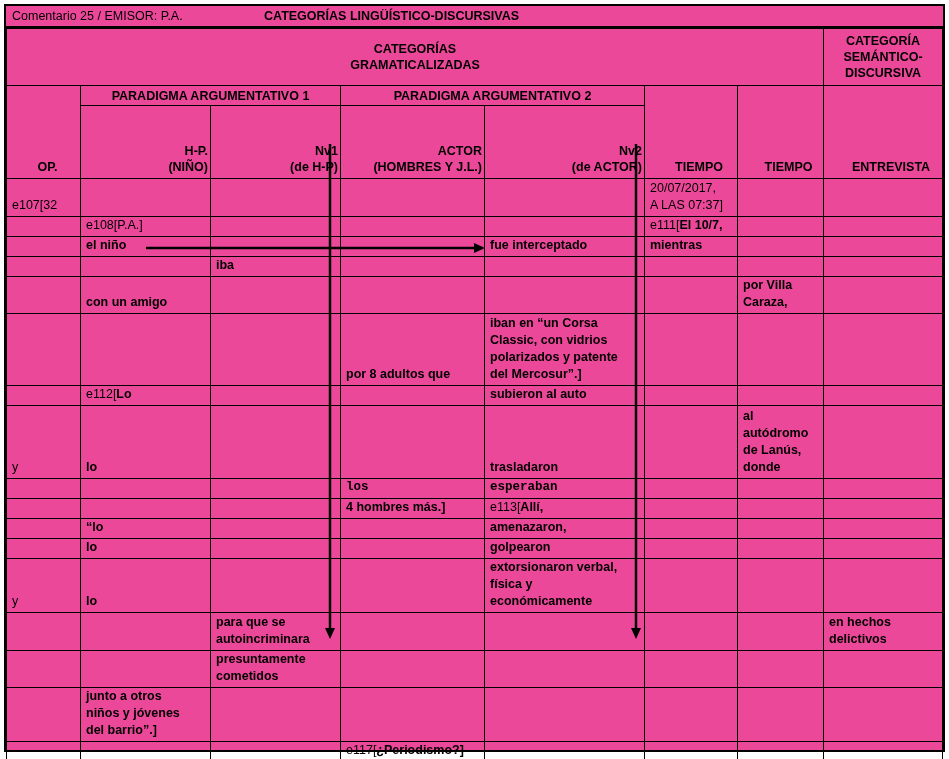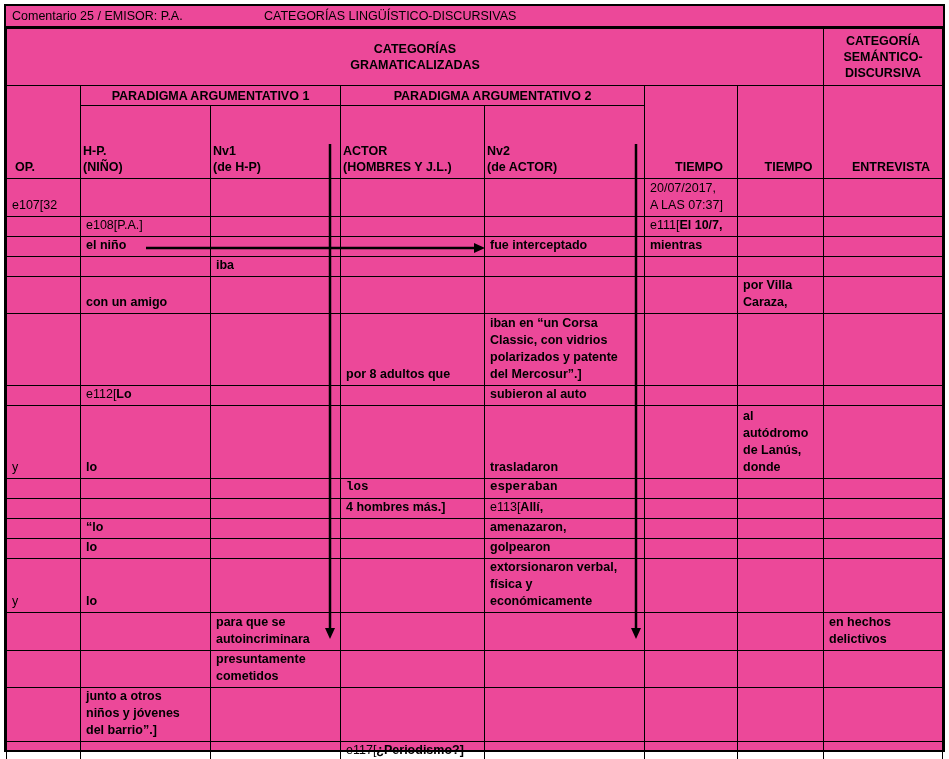--- a/index.html
+++ b/index.html
@@ -27,40 +27,40 @@
     box-sizing: border-box;
     border-bottom: 2px solid #000000;
     line-height: 20px;
     white-space: nowrap;
   }
   .title-bar .left-label { padding-left: 6px; }
   .title-bar .main-title {
     position: absolute;
     left: 258px;
     top: 0;
-    font-weight: 400;
+    font-weight: 700;
   }
   table.grid {
     width: 100%;
     border-collapse: collapse;
     table-layout: fixed;
   }
   table.grid th, table.grid td {
     border: 1px solid #000000;
     box-sizing: border-box;
     white-space: pre-line;
     overflow: hidden;
     font-size: 12.5px;
   }
   table.grid th { font-weight: 700; line-height: 16px; }
   tr.h1 th { height: 57px; text-align: center; vertical-align: middle; padding: 0; }
   tr.h2 th.span-head { height: 20px; text-align: center; vertical-align: middle; padding: 0; }
-  th.corner-op { text-align: left; vertical-align: bottom; padding: 0 0 3px 8px; }
+  th.corner-op { text-align: center; vertical-align: bottom; padding: 0 0 3px 8px; }
   th.tall-head { text-align: center; vertical-align: bottom; padding: 0 2px 3px 18px; }
-  tr.h3 th { height: 73px; text-align: left; vertical-align: bottom; padding: 0 2px 3px 2px; }
+  tr.h3 th { height: 73px; text-align: right; vertical-align: bottom; padding: 0 2px 3px 2px; }
   tbody td {
     vertical-align: bottom;
     text-align: left;
     padding: 0 3px 2px 5px;
     line-height: 17px;
   }
   .bold { font-weight: 700; }
   svg.arrows {
     position: absolute;
     left: 0;

